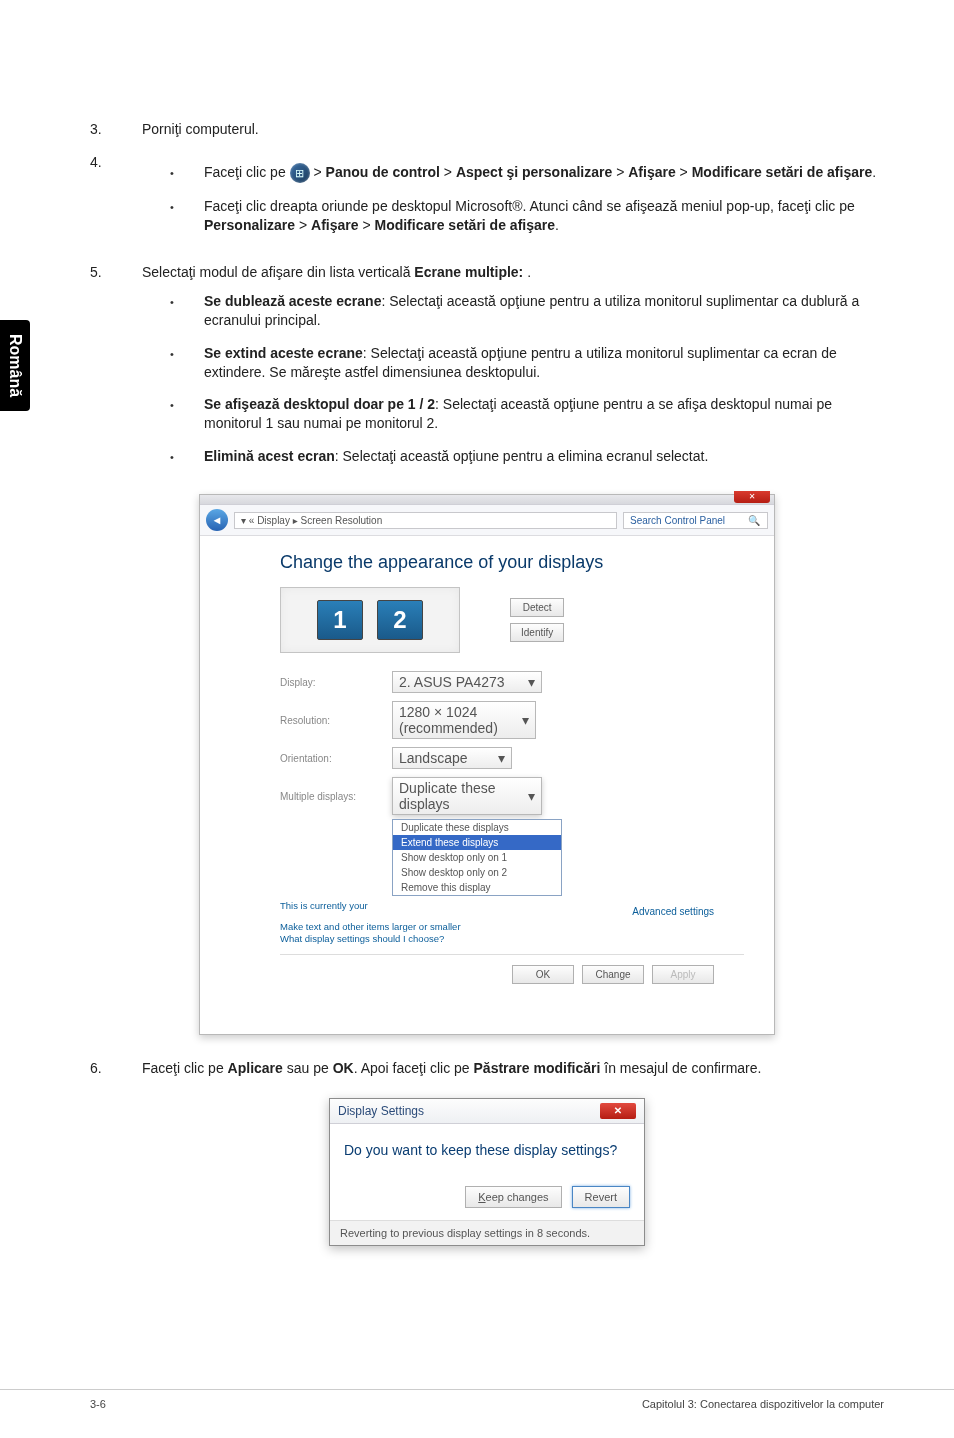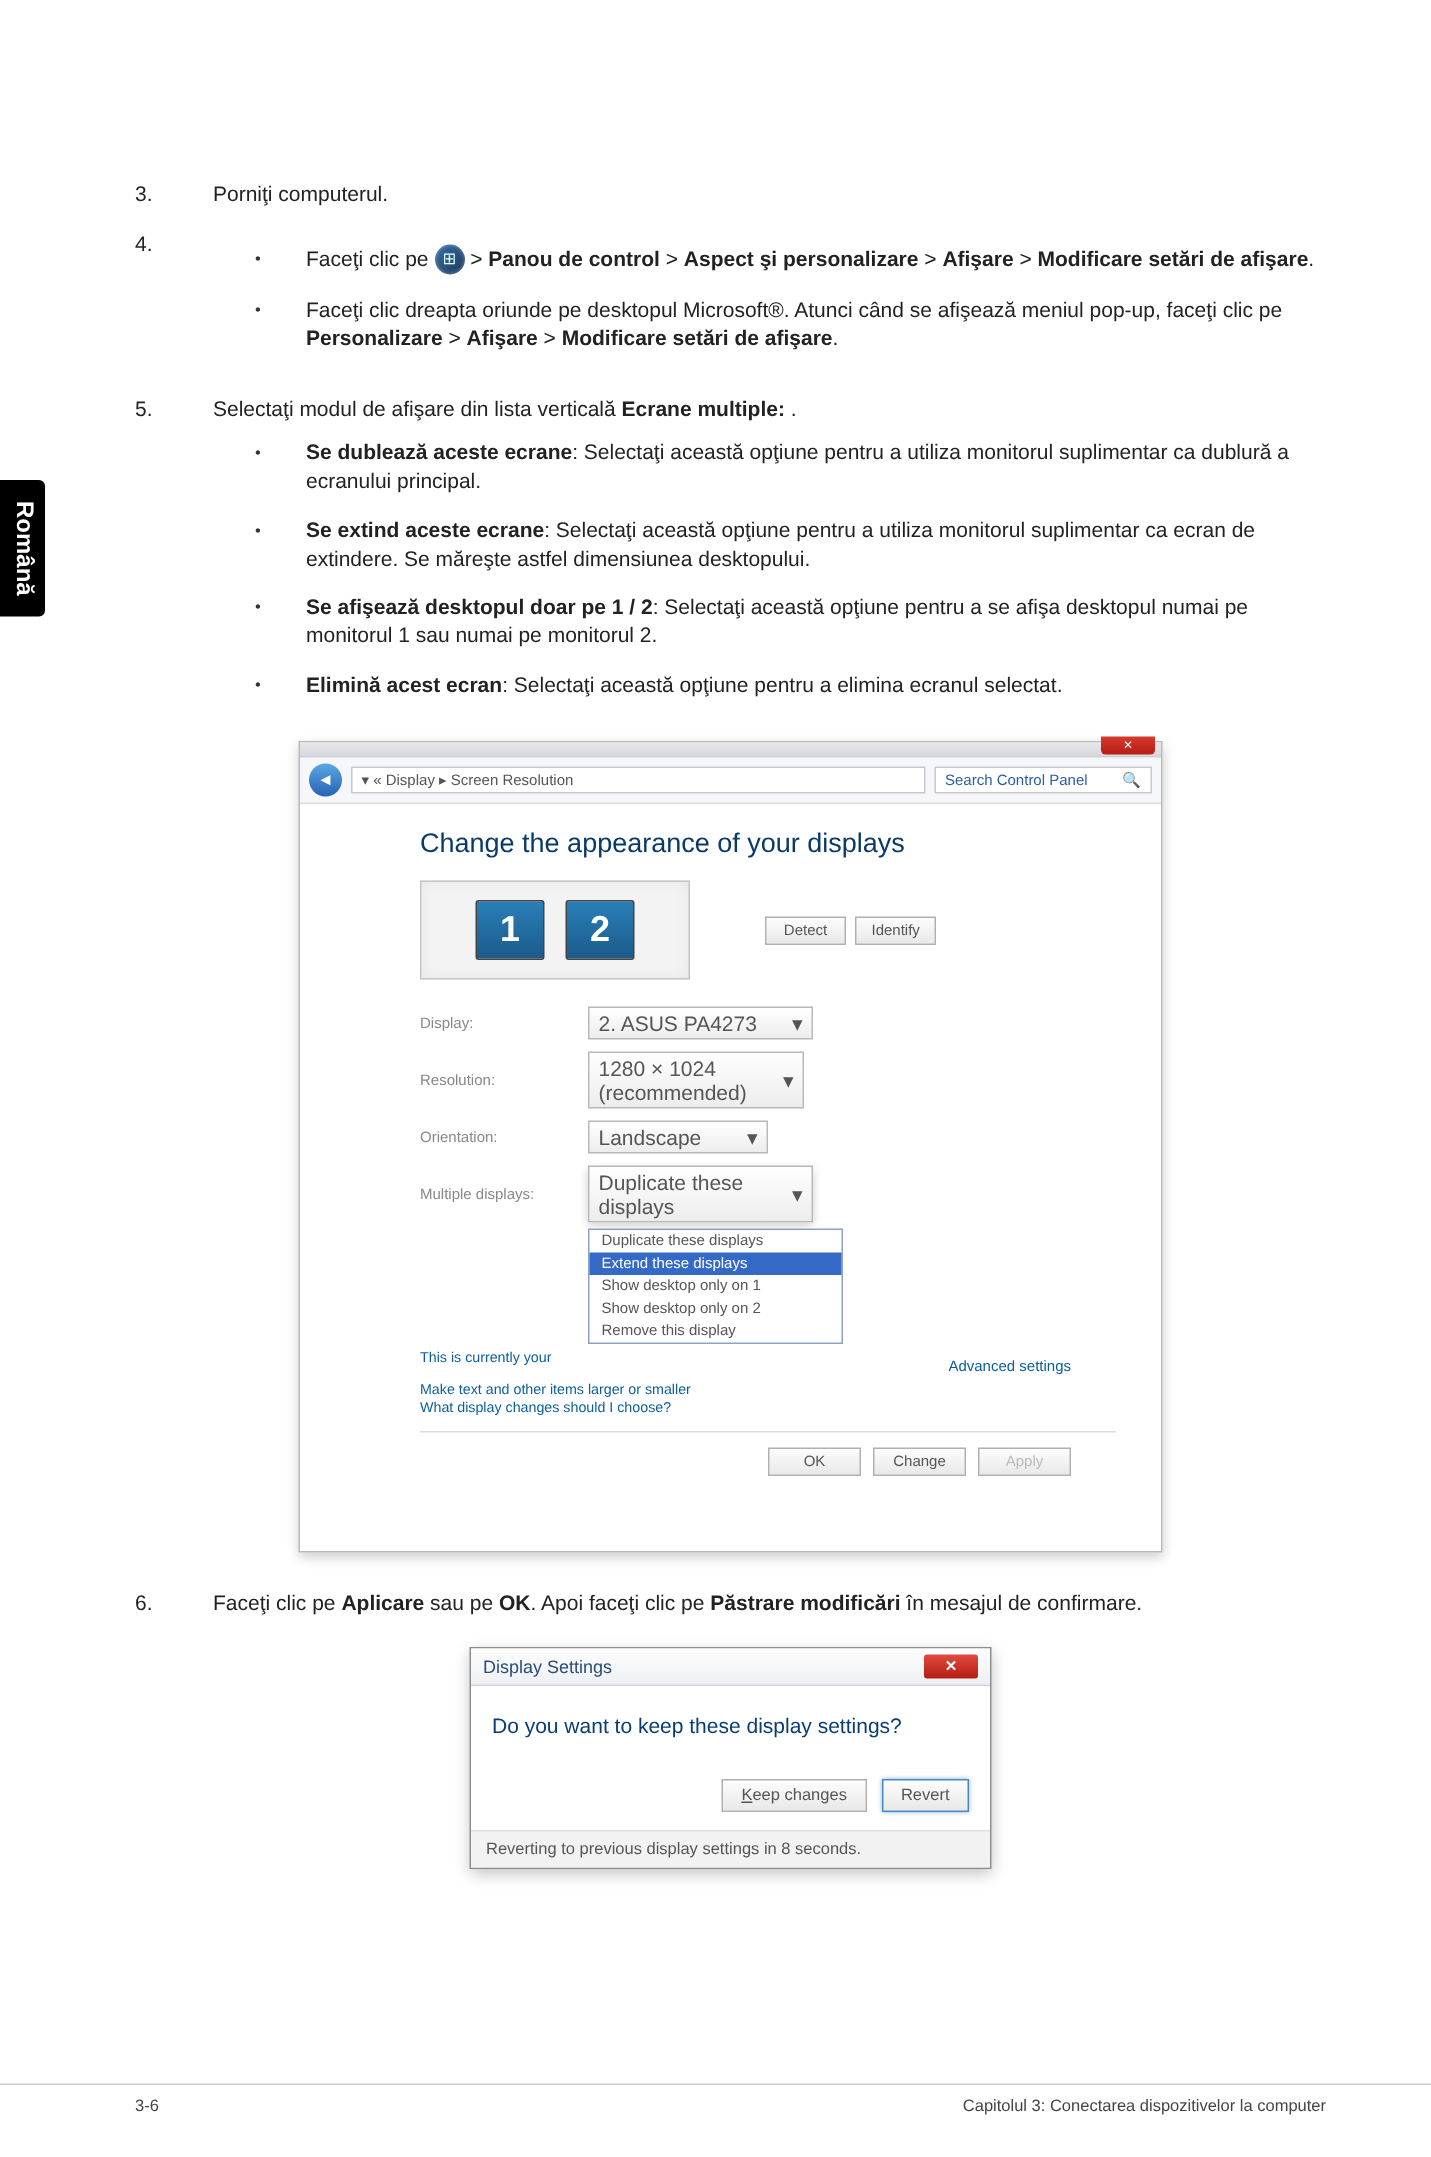--- a/index.html
+++ b/index.html
@@ -156,21 +156,21 @@
       box-shadow: inset 0 0 10px rgba(0,0,0,0.05);
     }
     .mon{
       width:46px;height:40px;
       background:linear-gradient(#2a7fb8,#1a5a8a);
       border:1px solid #444;
       display:flex;align-items:center;justify-content:center;
       color:#fff;font-size:24px;font-weight:bold;
       border-radius:2px;
     }
-    .btncol{display:flex;gap:6px;}
+    .btncol{display:flex;flex-direction:column;gap:6px;}
     .winbtn{
       border:1px solid #b0b0b0;
       background:linear-gradient(#fdfdfd,#e8e8e8);
       color:#555;
       padding:3px 10px;
       font-size:10px;
       min-width:54px;
       text-align:center;
     }
     .formrow{display:flex;align-items:center;margin-bottom:8px;gap:16px;}
@@ -203,21 +203,21 @@
     .sublinks{color:#0b5e9a;font-size:9.5px;line-height:1.3;margin-left:0;}
     .w1-btnrow{
       display:flex;gap:8px;justify-content:flex-end;
       border-top:1px solid #ddd;
       padding-top:10px;margin-top:8px;
       padding-right:30px;
     }
     .w1-btnrow .winbtn{min-width:62px;}
     
     .window2{
-      width: 348px;
+      width: 316px;
       margin: 20px auto 40px auto;
       border:1px solid #8c8c8c;
       background:#fff;
       box-shadow:0 3px 10px rgba(0,0,0,0.25);
       font-size:12px;
     }
     .w2-title{
       background:linear-gradient(#fdfdfd,#eef0f3);
       padding:4px 8px;
       display:flex;justify-content:space-between;align-items:center;
@@ -371,21 +371,21 @@
         <div class="mi">Show desktop only on 1</div>
         <div class="mi">Show desktop only on 2</div>
         <div class="mi">Remove this display</div>
       </div>
       <div style="display:flex;justify-content:space-between;margin-top:4px;">
         <div class="sublinks">This is currently your</div>
         <div class="advlink">Advanced settings</div>
       </div>
       <div class="sublinks" style="margin-top:4px">
         <div>Make text and other items larger or smaller</div>
-        <div>What display changes should I choose?</div>
+        <div>What display settings should I choose?</div>
       </div>
       <div class="w1-btnrow">
         <div class="winbtn">OK</div>
         <div class="winbtn">Change</div>
         <div class="winbtn" style="color:#bbb">Apply</div>
       </div>
     </div>
   </div>
 
   <ol class="num-list">

